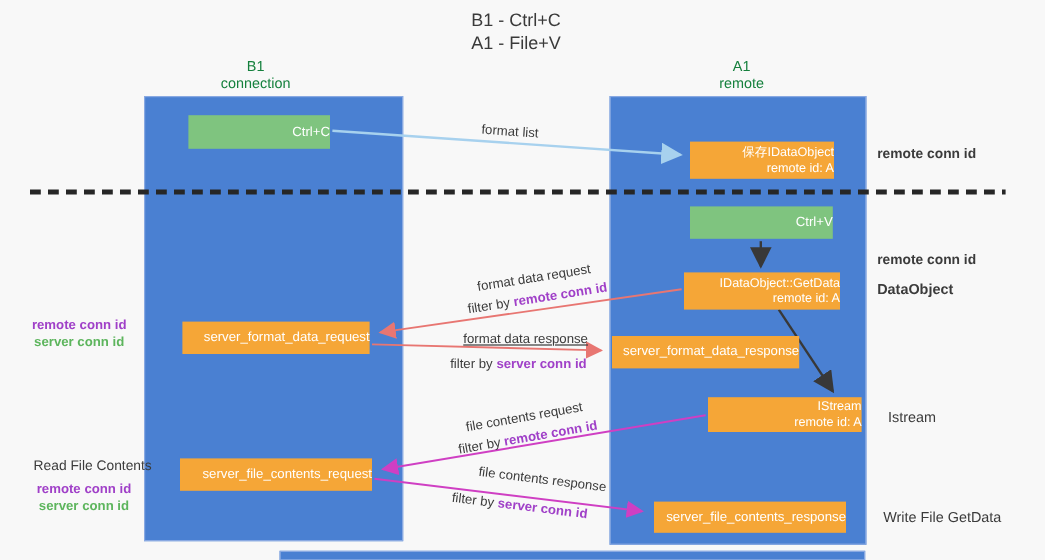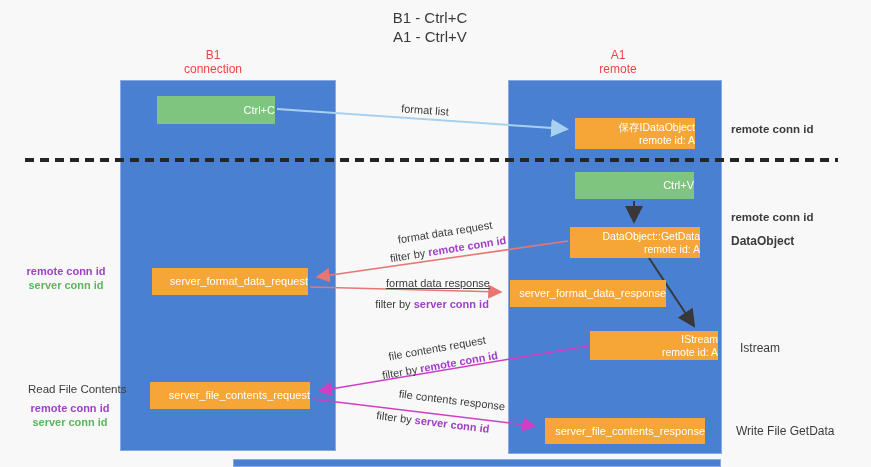--- a/index.html
+++ b/index.html
@@ -5,37 +5,37 @@
   html,body{margin:0;padding:0;}
   body{font-family:"Liberation Sans",sans-serif;background:#f8f8f8;}
   #canvas{position:relative;width:871px;height:467px;background:#f8f8f8;overflow:hidden;}
   .abs{position:absolute;}
   .lane{background:#4a80d2;border:1px solid #89a9e2;box-sizing:border-box;}
   .node{display:flex;flex-direction:column;align-items:flex-end;justify-content:center;
         color:#fff;font-size:11px;text-align:center;box-sizing:border-box;line-height:13px;}
   .orange{background:#f5a637;}
   .green{background:#7fc47f;}
   .title{width:240px;text-align:center;font-size:15px;color:#3a3a3a;line-height:19px;}
-  .lane-header{width:140px;text-align:center;font-size:12px;color:#ef4444;line-height:14px;}
+  .lane-header{width:140px;text-align:center;font-size:12px;color:#15803d;line-height:14px;}
   .edge-label{font-size:11px;color:#3b3b3b;white-space:nowrap;transform-origin:center;}
   .centered{transform:translate(-50%,-50%);}
   .purple{color:#a040c8;font-weight:bold;}
   .greentxt{color:#5db55d;font-weight:bold;}
   .side-label{font-size:11.5px;color:#3b3b3b;white-space:nowrap;}
   .conn-col{font-size:11px;line-height:13.5px;white-space:nowrap;text-align:center;}
   svg.overlay{position:absolute;left:0;top:0;pointer-events:none;}
 </style>
 </head>
 <body>
 
 <div id="canvas">
 
   <div class="abs title" style="left:310px;top:8px;">
     <div>B1 - Ctrl+C</div>
-    <div>A1 - Ctrl+V</div>
+    <div>A1 - File+V</div>
   </div>
 
   <div class="abs lane-header" style="left:143px;top:48px;">
     <div>B1</div>
     <div>connection</div>
   </div>
   <div class="abs lane-header" style="left:548px;top:48px;">
     <div>A1</div>
     <div>remote</div>
   </div>
@@ -84,21 +84,21 @@
   <div class="abs node orange" style="left:575px;top:118px;width:120px;height:31px;font-size:10.5px;">
     <span>保存IDataObject</span>
     <span>remote id: A</span>
   </div>
 
   <div class="abs node green" style="left:575px;top:172px;width:119px;height:27px;">
     <span>Ctrl+V</span>
   </div>
 
   <div class="abs node orange" style="left:570px;top:227px;width:130px;height:31px;font-size:10.5px;">
-    <span>DataObject::GetData</span>
+    <span>IDataObject::GetData</span>
     <span>remote id: A</span>
   </div>
 
   <div class="abs node orange" style="left:152px;top:268px;width:156px;height:27px;">
     <span>server_format_data_request</span>
   </div>
 
   <div class="abs node orange" style="left:510px;top:280px;width:156px;height:27px;">
     <span>server_format_data_response</span>
   </div>

